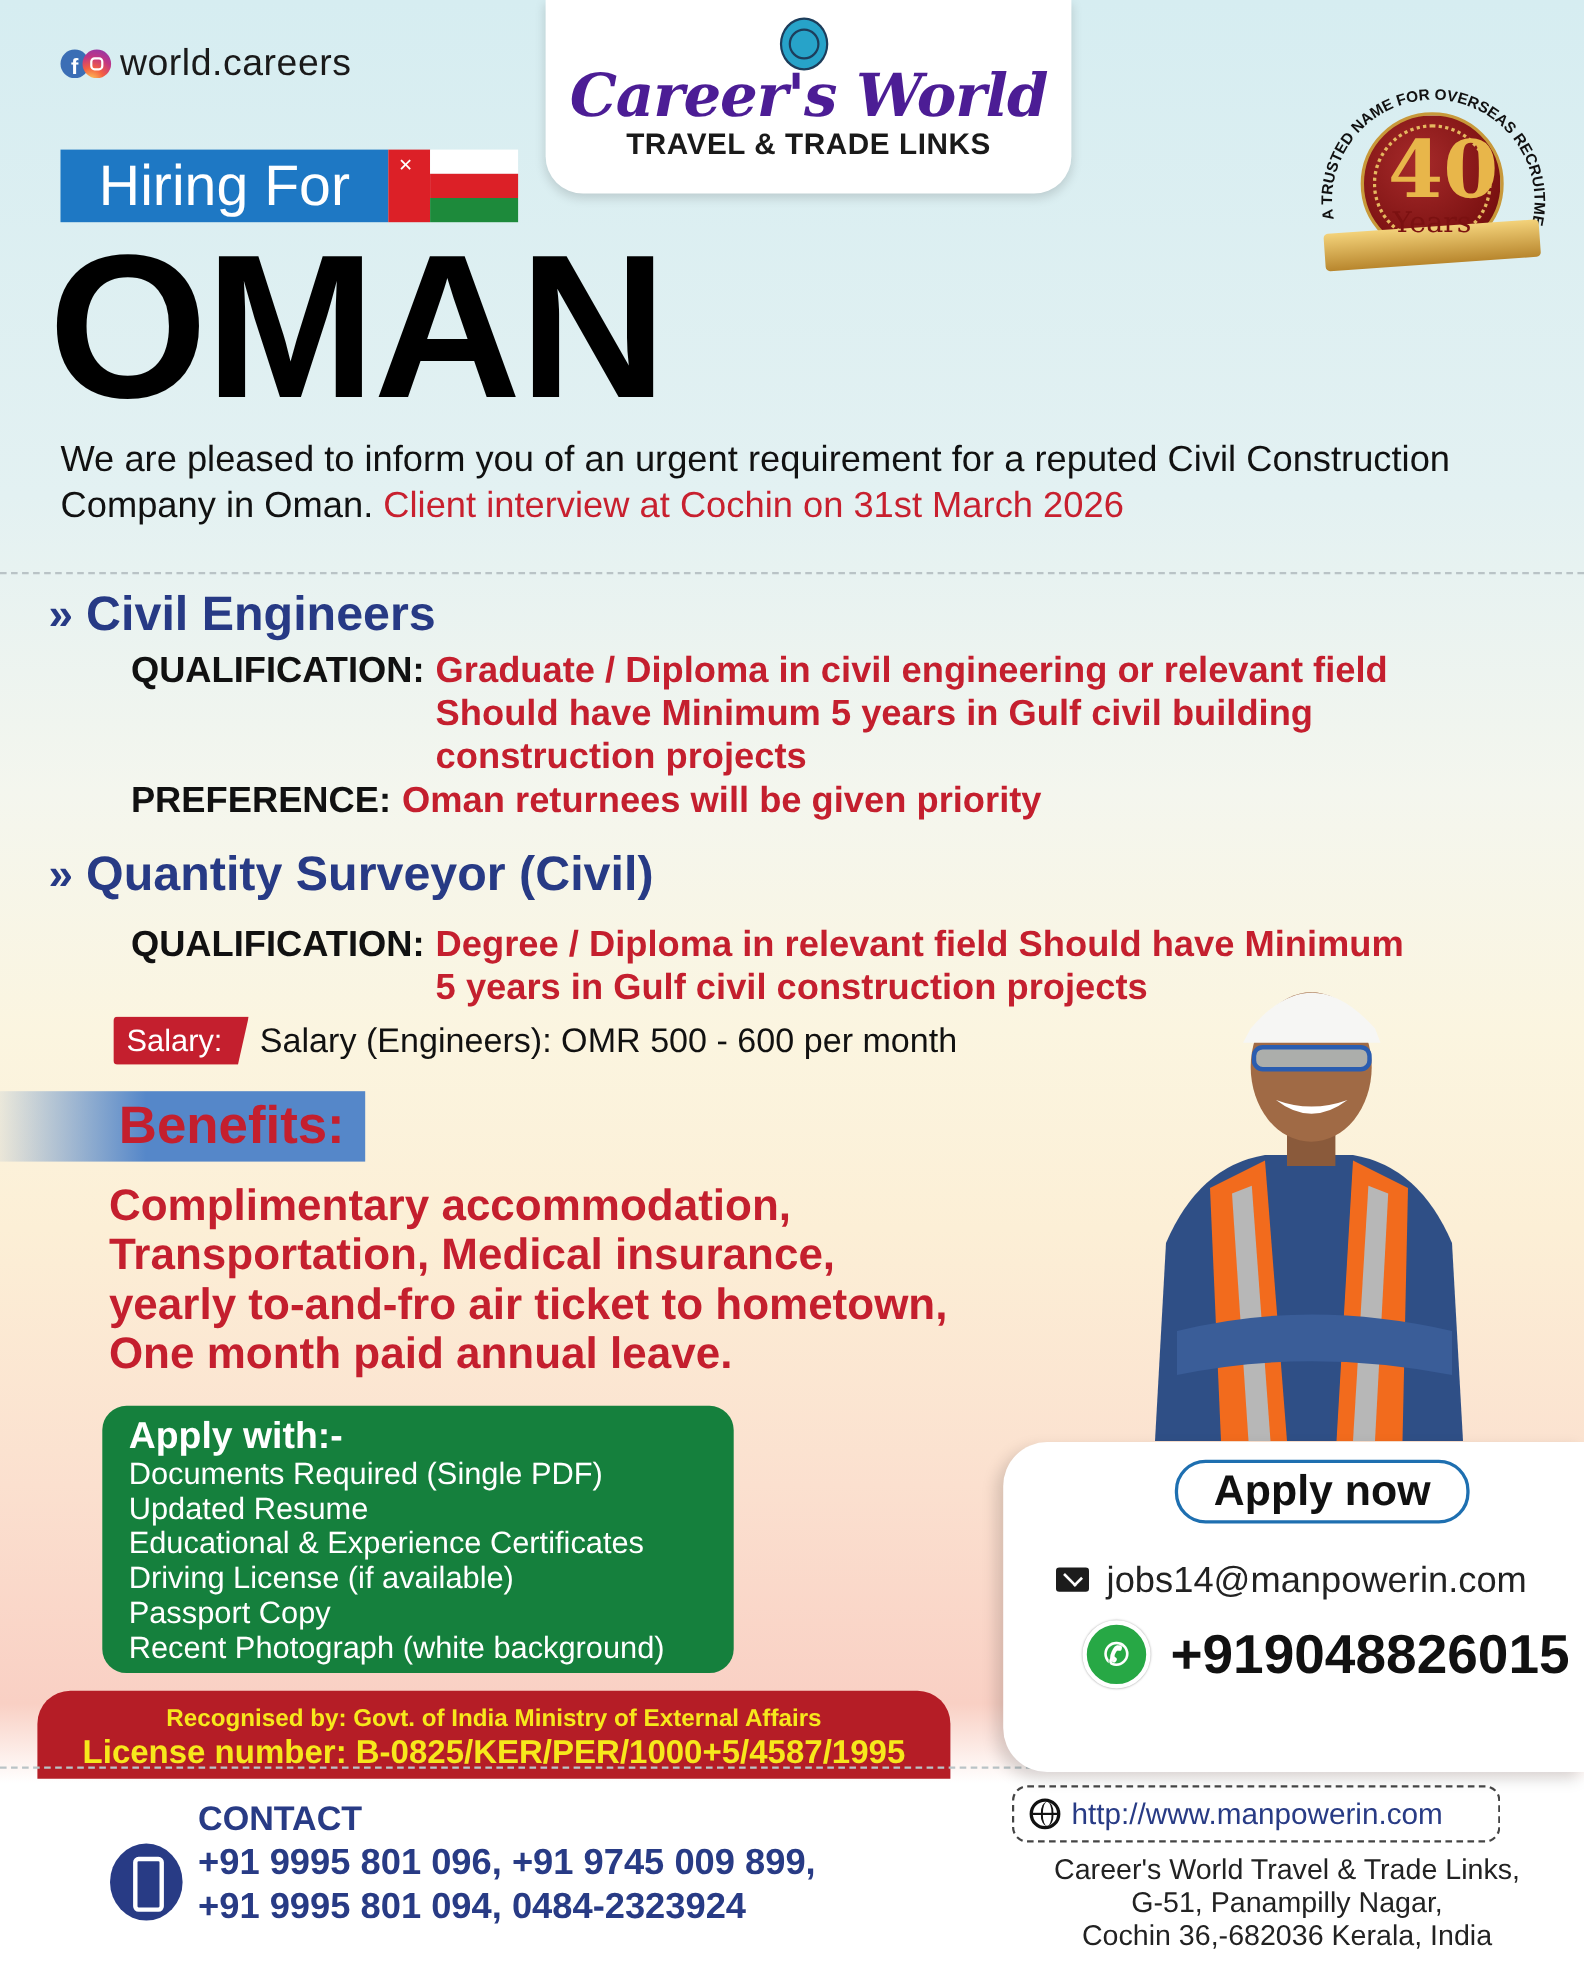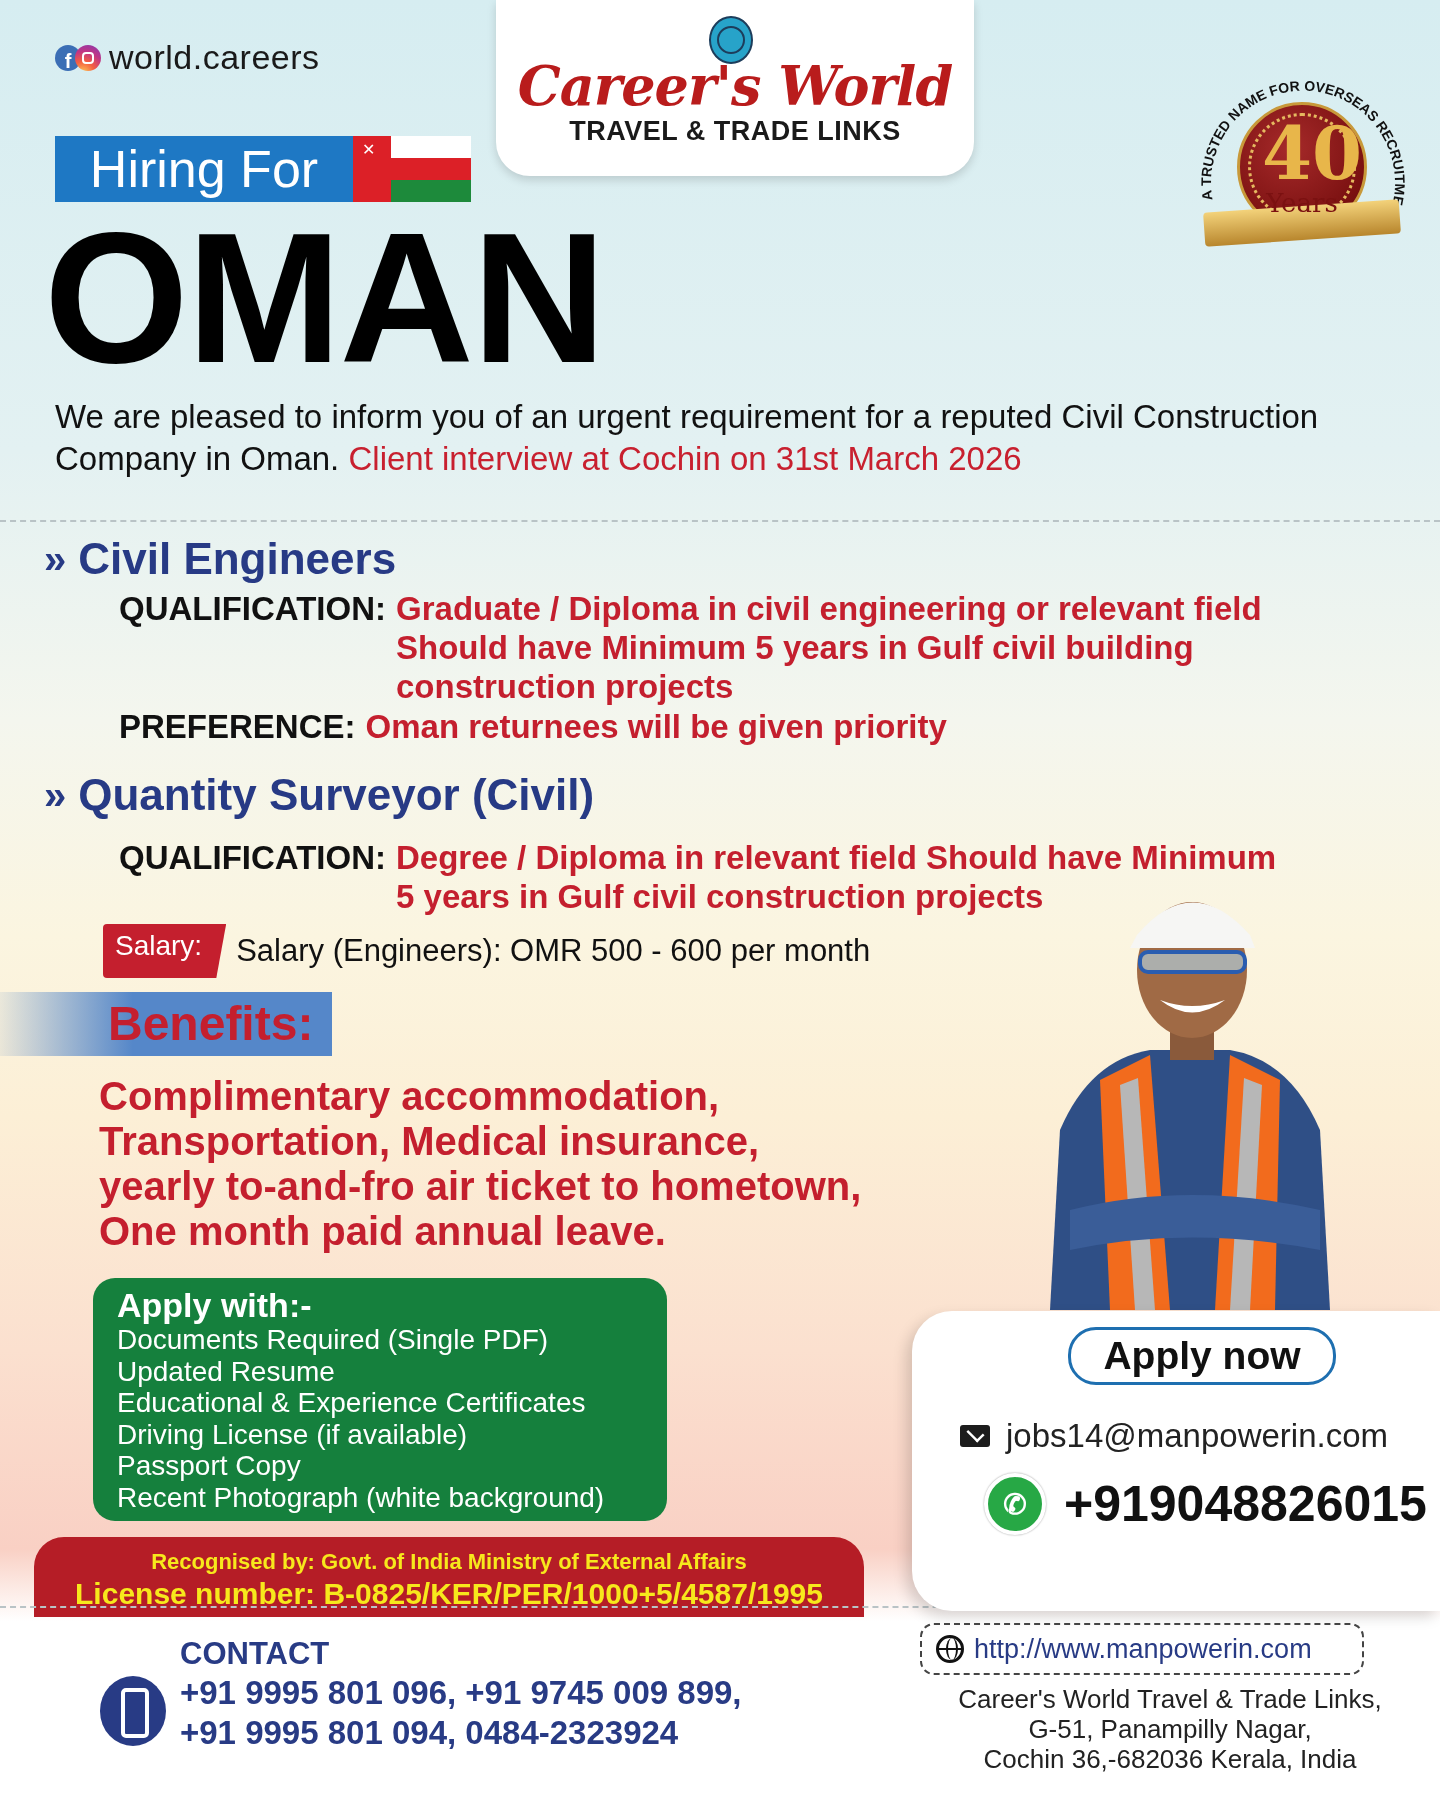--- a/index.html
+++ b/index.html
@@ -15,21 +15,21 @@
   .social .icons { display: flex; }
   .fb { width: 26px; height: 26px; border-radius: 50%; background: #3b6eb5; color: #fff; font-weight: bold; font-size: 20px; display:flex; align-items:flex-end; justify-content:center; line-height: 1; }
   .ig { width: 26px; height: 26px; border-radius: 50%; margin-left: -6px; background: radial-gradient(circle at 30% 110%, #fdd05a 0%, #f56040 35%, #c13584 65%, #833ab4 100%); display:flex; align-items:center; justify-content:center; }
   .ig span { width: 12px; height: 12px; border: 2px solid #fff; border-radius: 4px; box-sizing: border-box; }
   .social .handle { font-size: 34px; color: #1a1a1a; letter-spacing: 0.5px; }
 
   
   .logo-card { left: 496px; top: 0; width: 478px; height: 176px; background: #fff; border-radius: 0 0 34px 34px; box-shadow: 0 4px 10px rgba(0,0,0,0.15); text-align: center; }
   .globe { position: absolute; left: 213px; top: 16px; width: 40px; height: 44px; border-radius: 50%; background: #27a3c9; border: 2px solid #1d3d5b; }
   .globe:before { content:""; position:absolute; left: 6px; top: 8px; width: 24px; height: 24px; border: 2px solid #1d3d5b; border-radius: 50%; }
-  .brand-script { position: absolute; left: 0; right: 0; top: 54px; font-family: "DejaVu Serif", serif; font-style: italic; font-weight: bold; font-size: 54px; color: #b91c1c; letter-spacing: -1px; }
+  .brand-script { position: absolute; left: 0; right: 0; top: 54px; font-family: "DejaVu Serif", serif; font-style: italic; font-weight: bold; font-size: 54px; color: #4c1d95; letter-spacing: -1px; }
   .brand-sub { position: absolute; left: 0; right: 0; top: 116px; font-weight: bold; font-size: 27px; color: #1a1a1a; letter-spacing: 0.5px; }
 
   
   .hiring { left: 55px; top: 136px; height: 66px; display: flex; }
   .hiring .label { background: #1e78c4; color: #fff; font-size: 52px; width: 298px; display:flex; align-items:center; justify-content:center; line-height: 1; }
   .flag { width: 118px; height: 66px; position: relative; }
   .flag .red-v { position:absolute; left:0; top:0; width:38px; height:66px; background:#dc2027; }
   .flag .w { position:absolute; left:38px; top:0; right:0; height:22px; background:#fff; }
   .flag .r { position:absolute; left:38px; top:22px; right:0; height:22px; background:#dc2027; }
   .flag .g { position:absolute; left:38px; top:44px; right:0; height:22px; background:#1d8a3b; }
@@ -51,21 +51,21 @@
 
   .divider { left: 0; right: 0; height: 0; border-top: 2px dashed #b9c3c6; }
 
   .job-title { left: 44px; font-size: 44px; font-weight: bold; color: #273a85; display:flex; align-items:center; gap: 12px; }
   .job-title .chev { font-size: 40px; }
   .field { left: 99px; display:flex; font-size: 33px; font-weight: bold; line-height: 39px; }
   .field .k { color: #111; white-space: nowrap; margin-right: 10px; margin-left: 20px; }
   .field .v { color: #c41f2e; }
 
   .salary { left: 103px; top: 924px; display:flex; align-items:center; gap: 10px; }
-  .salary .tag { background: #c41f2e; color: #fff; font-size: 28px; padding: 2px 24px 12px 12px; height: 40px; line-height: 40px; border-radius: 4px 0 0 4px; clip-path: polygon(0 0, 100% 0, 92% 100%, 0 100%); }
+  .salary .tag { background: #c41f2e; color: #fff; font-size: 28px; padding: 2px 24px 2px 12px; height: 40px; line-height: 40px; border-radius: 4px 0 0 4px; clip-path: polygon(0 0, 100% 0, 92% 100%, 0 100%); }
   .salary .txt { font-size: 31px; color: #111; }
 
   .benefits-bar { left: 0; top: 992px; width: 332px; height: 64px; background: linear-gradient(90deg, rgba(82,132,199,0.1) 0%, #5587c9 40%, #5587c9 100%); }
   .benefits-bar span { position:absolute; left: 108px; top: 4px; font-size: 48px; font-weight: bold; color: #c41f2e; }
   .benefits { left: 99px; top: 1074px; font-size: 40px; font-weight: bold; color: #c41f2e; line-height: 45px; }
 
   .apply-box { left: 93px; top: 1278px; width: 574px; height: 243px; background: #15803d; border-radius: 22px; color: #fff; padding: 8px 24px; box-sizing: border-box; }
   .apply-box .h { font-size: 34px; font-weight: bold; line-height: 38px; }
   .apply-box .li { font-size: 28px; line-height: 31.5px; }
 

